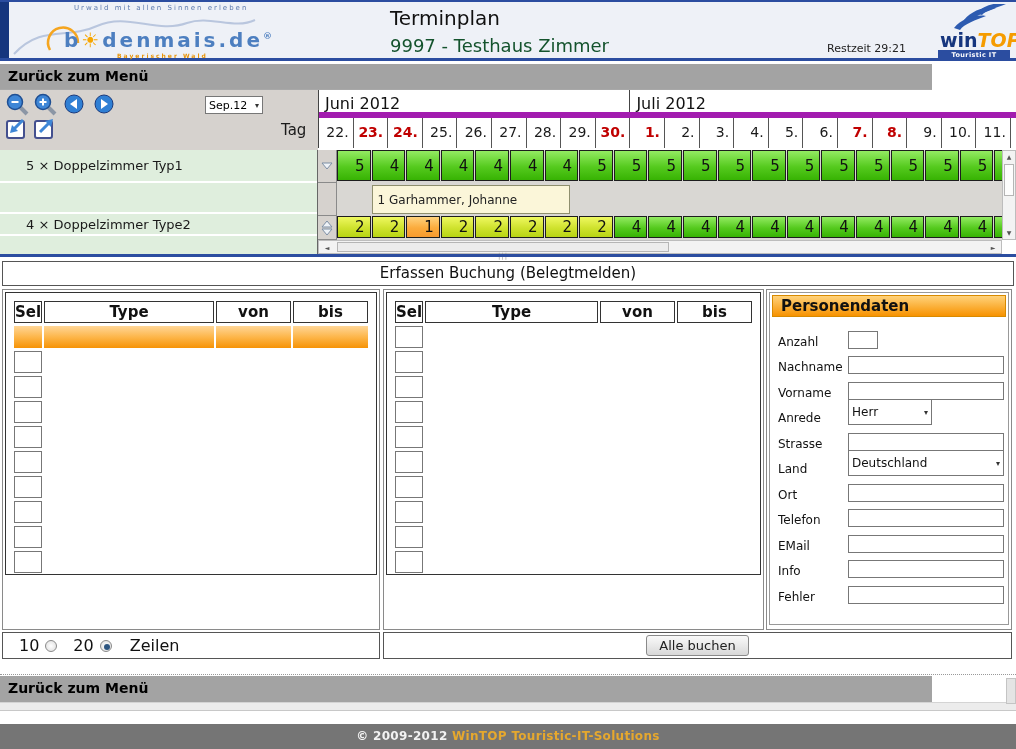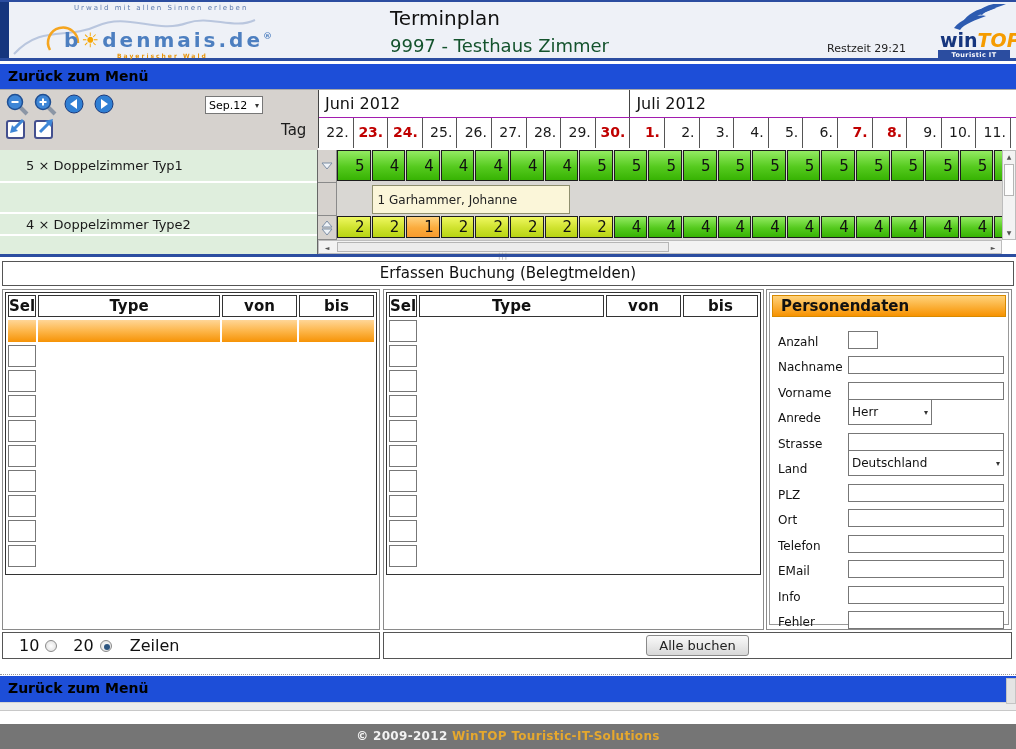--- a/index.html
+++ b/index.html
@@ -21,35 +21,35 @@
   .hsub { position:absolute; left:390px; top:33px; font-size:18px; color:#14532d; cursor:pointer; }
   .resttime { position:absolute; left:827px; top:40px; font-size:11px; color:#222; }
   .wintop { position:absolute; left:938px; top:2px; width:72px; height:57px; }
   .wt-birds { position:absolute; right:0; top:0; }
   .wt-text { position:absolute; left:2px; top:25px; font-size:19px; font-weight:bold; white-space:nowrap; }
   .wt-win { color:#16367e; }
   .wt-top { color:#f59c00; font-style:italic; }
   .wt-banner { position:absolute; left:0; top:46px; width:72px; height:11px; background:#2b4da0; color:#fff; font-size:6.5px; font-weight:bold; text-align:center; line-height:11px; letter-spacing:0.4px; }
 
   
-  .menubar { position:absolute; left:0; width:1016px; background:#1d4ed8; }
+  .menubar { position:absolute; left:0; width:932px; background:#a3a3a3; }
   .menubar.top { top:64px; height:26px; border-bottom:1px solid #a8a8a8; }
   .menubar .mlabel { position:absolute; left:8px; top:4px; font-size:14px; font-weight:bold; color:#000; cursor:pointer; }
   .menubar.bottom { top:676px; height:26px; }
 
   
   .controls { position:absolute; left:0; top:90px; width:318px; height:60px; background:#d6d2ce; }
   .ic { position:absolute; }
   .pselect { position:absolute; left:205px; top:6px; width:58px; height:18px; background:#fff; border:1px solid #777; display:flex; align-items:center; font-size:11px; padding:0 3px; }
   .farr { margin-left:auto; font-size:8px; color:#333; }
   .taglabel { position:absolute; left:281px; top:31px; font-size:15px; color:#1a1a1a; }
 
   
   .cal-head { position:absolute; left:318px; top:90px; width:698px; height:58px; background:#fff; border-left:1px solid #444; overflow:hidden; }
-  .months { display:flex; height:28px; border-bottom:1px solid #a21caf; }
+  .months { display:flex; height:28px; border-bottom:6px solid #a21caf; }
   .month-cell { border-right:1px solid #444; font-size:16px; color:#111; padding:4px 0 0 6px; flex-shrink:0; }
   .days { display:flex; height:30px; }
   .day-cell { flex:0 0 34.6px; border-right:1px solid #555; font-size:14px; color:#1a1a1a; text-align:right; padding:6px 4px 0 0; }
   .day-cell.weekend { color:#c00000; font-weight:bold; }
 
   
   .labels { position:absolute; left:0; top:150px; width:318px; height:104px; background:#dfeedd; border-right:1px solid #666; }
   .lrow { border-bottom:2px solid #fff; display:flex; align-items:center; padding-left:26px; font-size:13px; color:#1a1a1a; }
   .cal-body { position:absolute; left:318px; top:150px; width:684px; height:90px; overflow:hidden; background:#d9d7d3; }
   .cal-row { display:flex; align-items:flex-start; position:relative; }
@@ -72,21 +72,21 @@
   .grip { font-size:7px; color:#999; letter-spacing:1px; line-height:9px; }
 
   .navysep { position:absolute; left:0; top:254px; width:1016px; height:3px; background:#2b4da0; }
 
   
   .btitle { position:absolute; left:2px; top:261px; width:1012px; height:25px; border:1px solid #555; background:#fff; text-align:center; font-size:15px; color:#111; line-height:23px; }
   .col { position:absolute; top:289px; height:341px; border:1px solid #8a8a8a; background:#fff; }
   .col.left { left:2px; width:378px; }
   .col.mid { left:383px; width:381px; }
   .col.right { left:766px; width:246px; }
-  .tablebox { margin:2px; border:1px solid #333; height:283px; background:#fff; padding:2px; }
+  .tablebox { margin:2px; border:1px solid #333; height:283px; background:#fff; padding:8px; }
   .thead { display:flex; gap:2px; }
   .th { height:22px; background:#fff; border:1px solid #333; font-size:15px; font-weight:bold; text-align:center; line-height:20px; color:#111; }
   .w0 { width:28px; flex:0 0 28px; }
   .w1 { flex:1; }
   .w2 { width:75px; flex:0 0 75px; }
   .w3 { width:75px; flex:0 0 75px; }
   .trow { display:flex; gap:2px; margin-top:3px; height:22px; }
   .selbox { width:28px; height:22px; border:1px solid #777; background:#fff; }
   .ocell { height:22px; background:linear-gradient(to bottom,#ffd697 0%,#fdb64a 50%,#f69306 100%); }
 
@@ -439,24 +439,20 @@
             <input class="txt" style="">
           </div>
           <div class="prow">
             <span class="plabel">Land</span>
             <div class="fsel wide">
               <span>Deutschland</span>
               <span class="farr">▾</span>
             </div>
           </div>
           <div class="prow">
-            <span class="plabel">PLZ</span>
-            <input class="txt" style="">
-          </div>
-          <div class="prow">
             <span class="plabel">Ort</span>
             <input class="txt" style="">
           </div>
           <div class="prow">
             <span class="plabel">Telefon</span>
             <input class="txt" style="">
           </div>
           <div class="prow">
             <span class="plabel">EMail</span>
             <input class="txt" style="">

